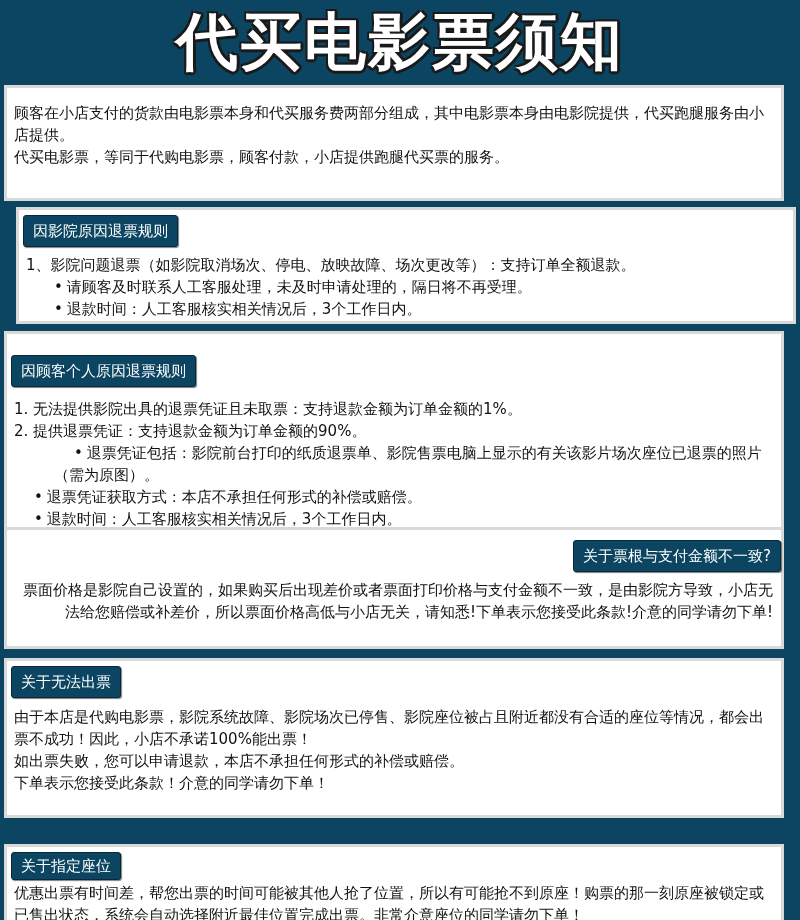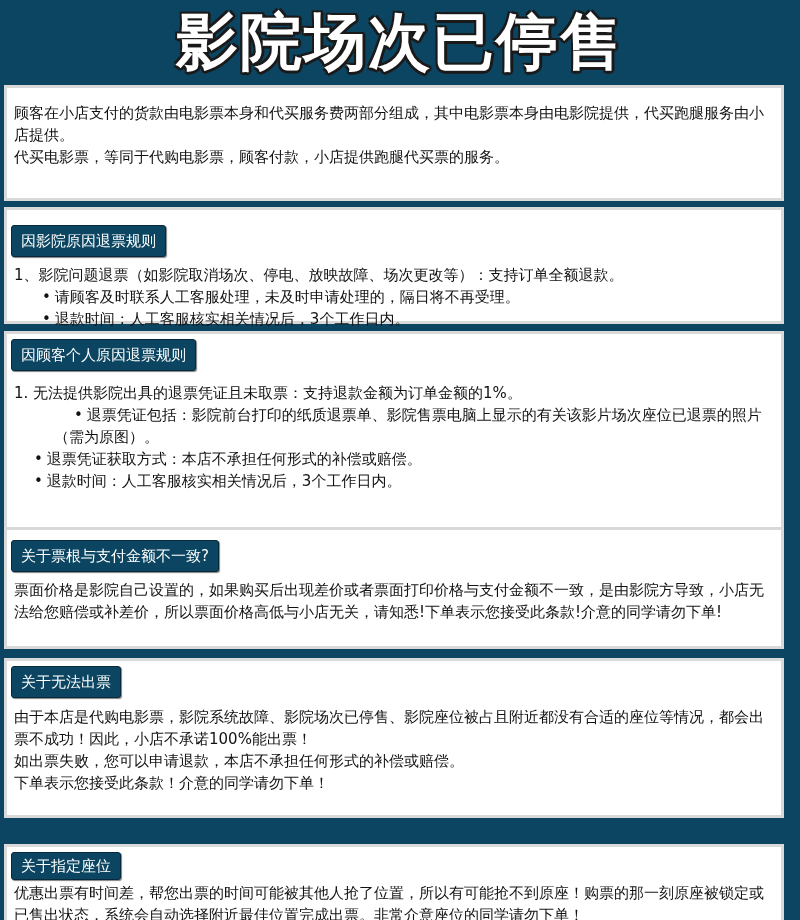--- a/index.html
+++ b/index.html
@@ -70,49 +70,50 @@
       padding-left: 20px;
     }
     .bullet::before {
       content: "•";
       margin-right: 4px;
     }
   </style>
 </head>
 <body>
 
-<div class="title">影院场次已停售</div>
+<div class="title">代买电影票须知</div>
 
 <div class="card" style="top:85px;height:116px;padding-top:8px;">
   <div class="card-body" style="padding-top:6px;">
     <span class="line">顾客在小店支付的货款由电影票本身和代买服务费两部分组成，其中电影票本身由电影院提供，代买跑腿服务由小店提供。</span>
     <span class="line">代买电影票，等同于代购电影票，顾客付款，小店提供跑腿代买票的服务。</span>
   </div>
 </div>
 
-<div class="card" style="top:207px;height:117px;padding-top:15px;">
+<div class="card" style="top:207px;height:117px;padding-top:5px;margin-left:12px;">
   <div class="card-header">因影院原因退票规则</div>
   <div class="card-body" style="padding-top:7px;">
     <span class="line">1、影院问题退票（如影院取消场次、停电、放映故障、场次更改等）：支持订单全额退款。</span>
     <span class="line indent bullet">请顾客及时联系人工客服处理，未及时申请处理的，隔日将不再受理。</span>
     <span class="line indent bullet">退款时间：人工客服核实相关情况后，3个工作日内。</span>
   </div>
 </div>
 
-<div class="card" style="top:331px;height:223px;padding-top:5px;">
+<div class="card" style="top:331px;height:223px;padding-top:21px;">
   <div class="card-header">因顾客个人原因退票规则</div>
   <div class="card-body" style="padding-top:11px;">
     <span class="line">1. 无法提供影院出具的退票凭证且未取票：支持退款金额为订单金额的1%。</span>
+    <span class="line">2. 提供退票凭证：支持退款金额为订单金额的90%。</span>
     <span class="line" style="text-indent:20px;margin-left:40px;"><span class="bullet">退票凭证包括：影院前台打印的纸质退票单、影院售票电脑上显示的有关该影片场次座位已退票的照片（需为原图）。</span></span>
     <span class="line indent-sm bullet">退票凭证获取方式：本店不承担任何形式的补偿或赔偿。</span>
     <span class="line indent-sm bullet">退款时间：人工客服核实相关情况后，3个工作日内。</span>
   </div>
 </div>
 
-<div class="card" style="top:527px;height:122px;padding-top:10px;">
+<div class="card" style="top:527px;height:122px;padding-top:10px;text-align:right;">
   <div class="card-header">关于票根与支付金额不一致?</div>
   <div class="card-body" style="padding-top:7px;">
     <span class="line">票面价格是影院自己设置的，如果购买后出现差价或者票面打印价格与支付金额不一致，是由影院方导致，小店无法给您赔偿或补差价，所以票面价格高低与小店无关，请知悉!下单表示您接受此条款!介意的同学请勿下单!</span>
   </div>
 </div>
 
 <div class="card" style="top:658px;height:160px;padding-top:5px;">
   <div class="card-header">关于无法出票</div>
   <div class="card-body" style="padding-top:8px;">
     <span class="line">由于本店是代购电影票，影院系统故障、影院场次已停售、影院座位被占且附近都没有合适的座位等情况，都会出票不成功！因此，小店不承诺100%能出票！</span>

